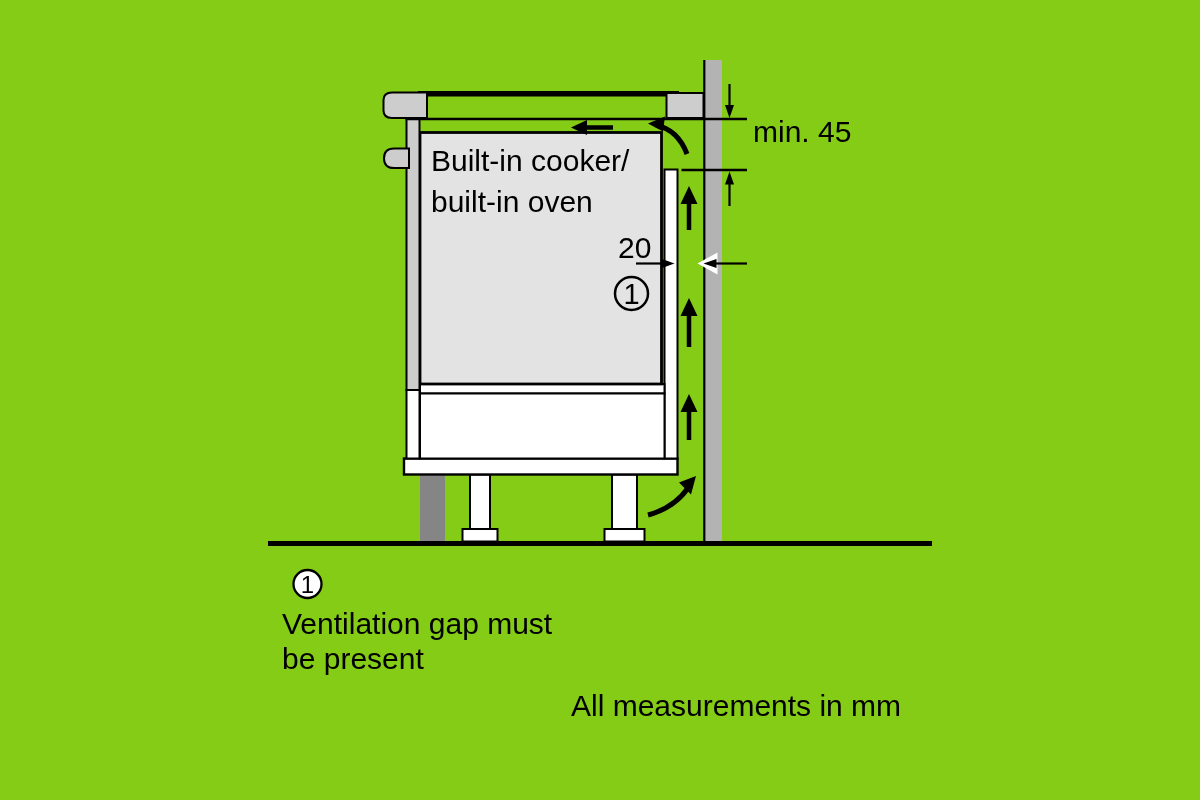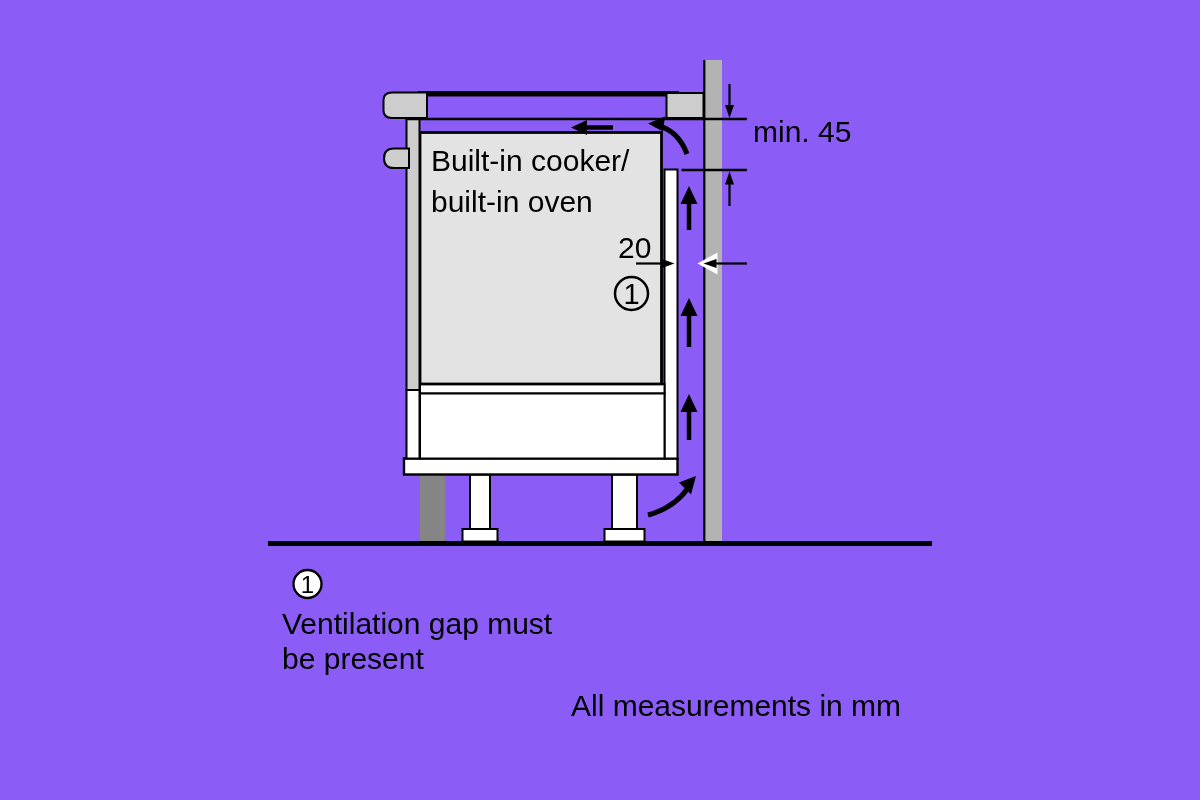--- a/index.html
+++ b/index.html
@@ -1,16 +1,16 @@
 <!DOCTYPE html>
 <html><head>
 <meta charset="utf-8">
 <style>
   html,body{margin:0;padding:0;background:#ffffff;}
-  .stage{position:relative;width:1200px;height:800px;background:#8b5cf6;overflow:hidden;}
+  .stage{position:relative;width:1200px;height:800px;background:#84cc16;overflow:hidden;}
   svg{display:block;}
   text{font-family:"Liberation Sans","DejaVu Sans",sans-serif;fill:#000000;}
   .lbl{font-size:30px;}
   .lbl-sm{font-size:30px;}
 </style>
 </head>
 <body>
 
 <div class="stage">
 <svg width="1200" height="800" viewBox="0 0 1200 800">

